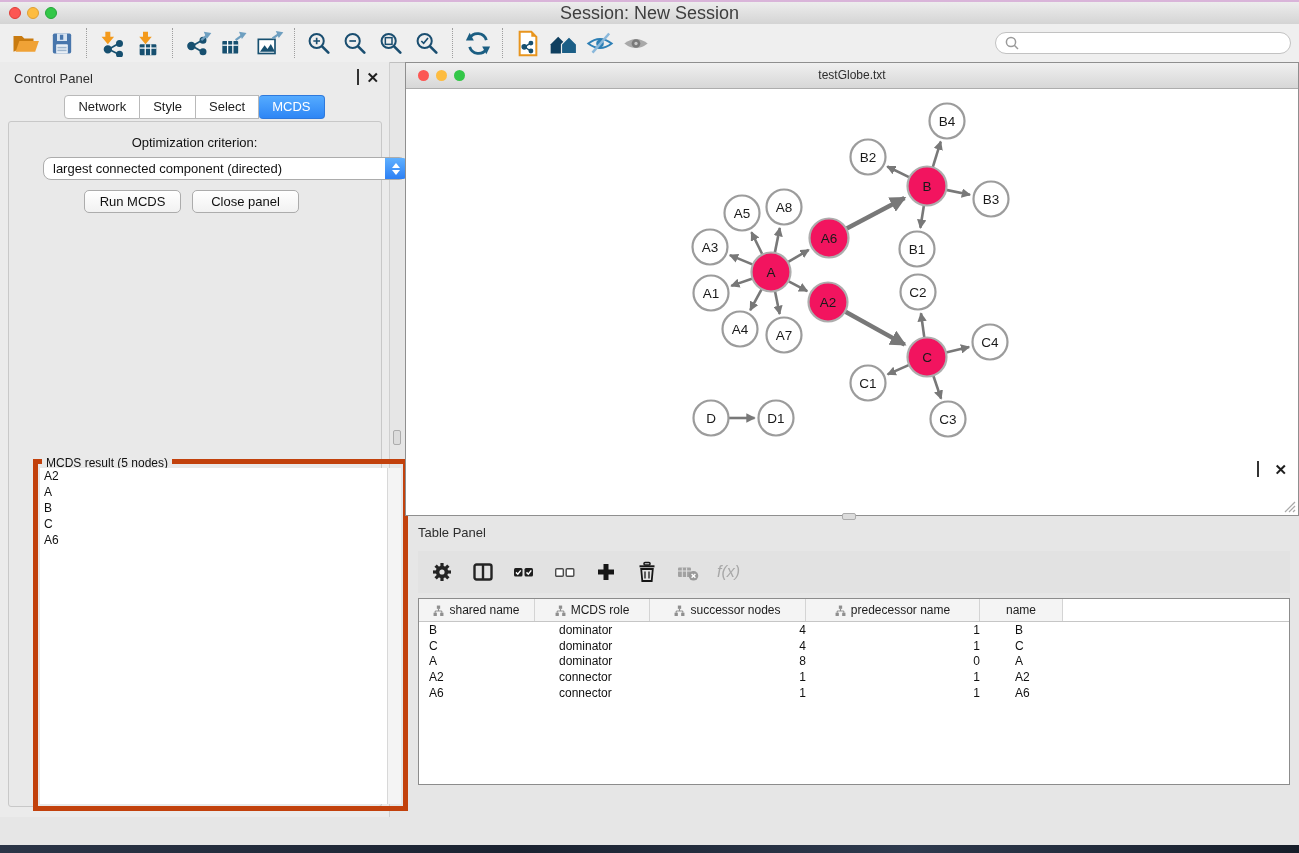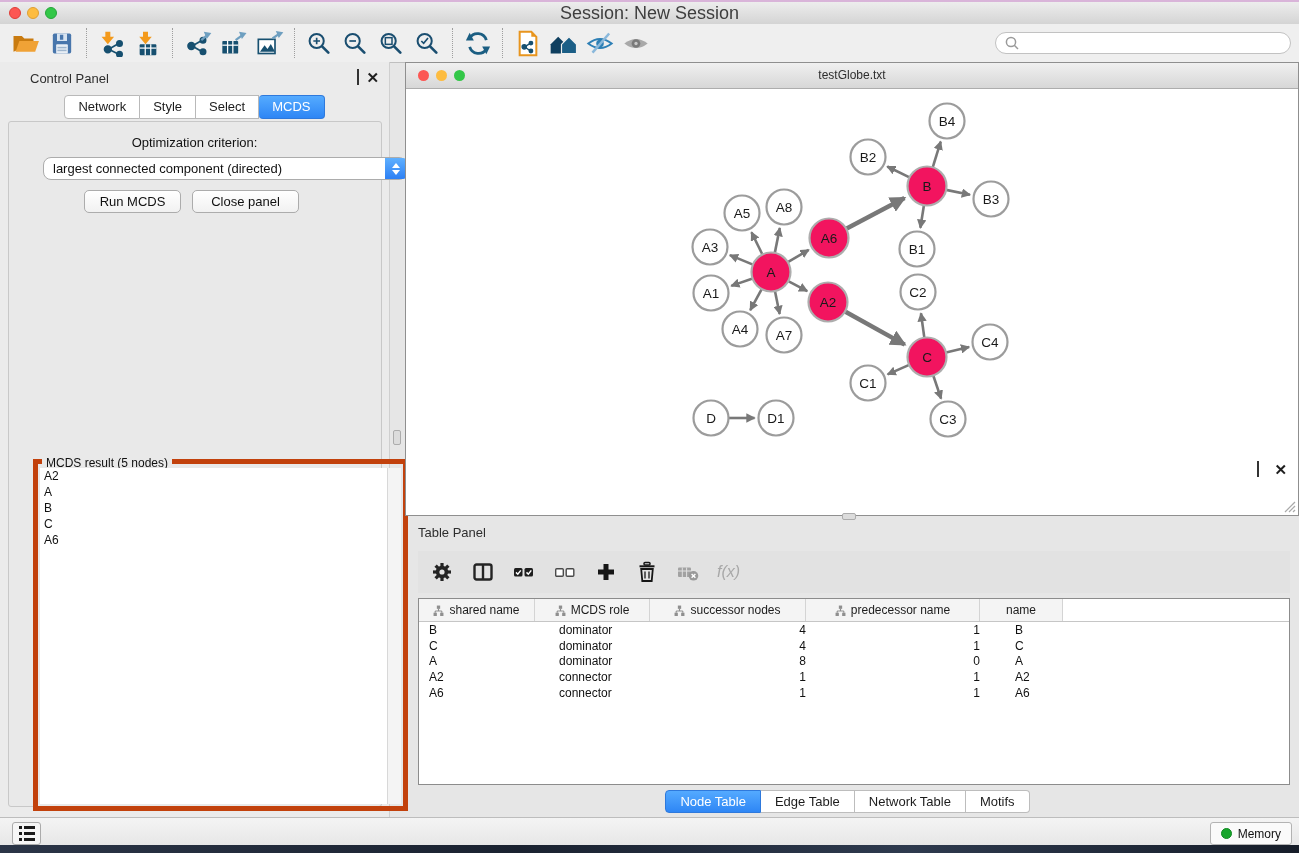--- a/index.html
+++ b/index.html
@@ -19,21 +19,21 @@
   .tbtn{width:36px;height:32px;display:flex;align-items:center;justify-content:center;flex:0 0 auto;}
   .tbtn svg{width:30px;height:27px;}
   .tsep{width:1px;height:30px;border-left:1px dotted #9E9E9E;margin:0 6px;flex:0 0 auto;}
   #search-box{margin-left:auto;margin-right:8px;width:296px;height:22px;border:1px solid #C2C2C2;
               border-radius:12px;background:#FFF;display:flex;align-items:center;padding:0 8px;box-sizing:border-box;}
   #search-box input{border:none;outline:none;flex:1;font-size:12px;margin-left:6px;
                     font-family:"Liberation Sans",sans-serif;background:transparent;}
   
   #control-panel{position:absolute;left:0;top:62px;width:390px;height:755px;background:#EBEBEB;
                  border-right:1px solid #CFCFCF;box-sizing:border-box;}
-  #cp-title{position:absolute;left:30px;top:9px;font-size:13px;color:#2E2E2E;}
+  #cp-title{position:absolute;left:14px;top:9px;font-size:13px;color:#2E2E2E;}
   .win-ctl{position:absolute;top:10px;font-size:12px;color:#222;line-height:10px;}
   .float-box{width:9px;height:9px;border:1.5px solid #333;box-sizing:border-box;}
   .close-x{font-size:15px;font-weight:bold;color:#1E1E1E;line-height:11px;}
   #cp-tabs{position:absolute;left:0;top:33px;width:100%;display:flex;justify-content:center;}
   .cp-tab{height:22px;line-height:22px;padding:0 13px;background:#FFF;border:1px solid #B9B9B9;
           border-left:none;font-size:13px;color:#1C1C1C;}
   .cp-tab:first-child{border-left:1px solid #B9B9B9;border-radius:4px 0 0 4px;}
   .cp-tab:last-child{border-radius:0 4px 4px 0;}
   .cp-tab.active{background:linear-gradient(#55ABFF,#2E86F5);color:#FFF;border-color:#2E79DC;border-radius:4px;}
   #cp-inner{position:absolute;left:8px;top:59px;width:374px;height:686px;background:#E9E9E9;
@@ -575,40 +575,16 @@
         <div class="nt-row">
           <div class="nt-td" style="width: 130px; text-align: left; padding: 0px 0px 0px 10px;">A6</div>
           <div class="nt-td" style="width: 115px; text-align: left; padding: 0px 0px 0px 10px;">connector</div>
           <div class="nt-td" style="width: 156px; text-align: right; padding: 0px 14px 0px 0px;">1</div>
           <div class="nt-td" style="width: 174px; text-align: right; padding: 0px 14px 0px 0px;">1</div>
           <div class="nt-td" style="width: 83px; text-align: left; padding: 0px 0px 0px 21px;">A6</div>
         </div>
       </div>
   </div>
 
-  <div id="tp-tabs">
-      <div class="tp-tab active">Node Table</div>
-      <div class="tp-tab">Edge Table</div>
-      <div class="tp-tab">Network Table</div>
-      <div class="tp-tab">Motifs</div>
-    </div>
-
-  <div id="statusbar">
-    <span id="list-btn">
-      <svg width="16" height="17" viewBox="0 0 16 17">
-          <g fill="#1B1B1B">
-            <rect x="0" y="1" width="3" height="3"></rect>
-            <rect x="5" y="1" width="11" height="3"></rect>
-            <rect x="0" y="7" width="3" height="3"></rect>
-            <rect x="5" y="7" width="11" height="3"></rect>
-            <rect x="0" y="13" width="3" height="3"></rect>
-            <rect x="5" y="13" width="11" height="3"></rect>
-          </g>
-        </svg>
-    </span>
-    <span id="memory-btn">
-      <span id="memory-dot"></span>
-      <span>Memory</span>
-    </span>
-  </div>
+
 
   <div id="wallpaper-bottom"></div>
 </div>
 
 </body></html>

